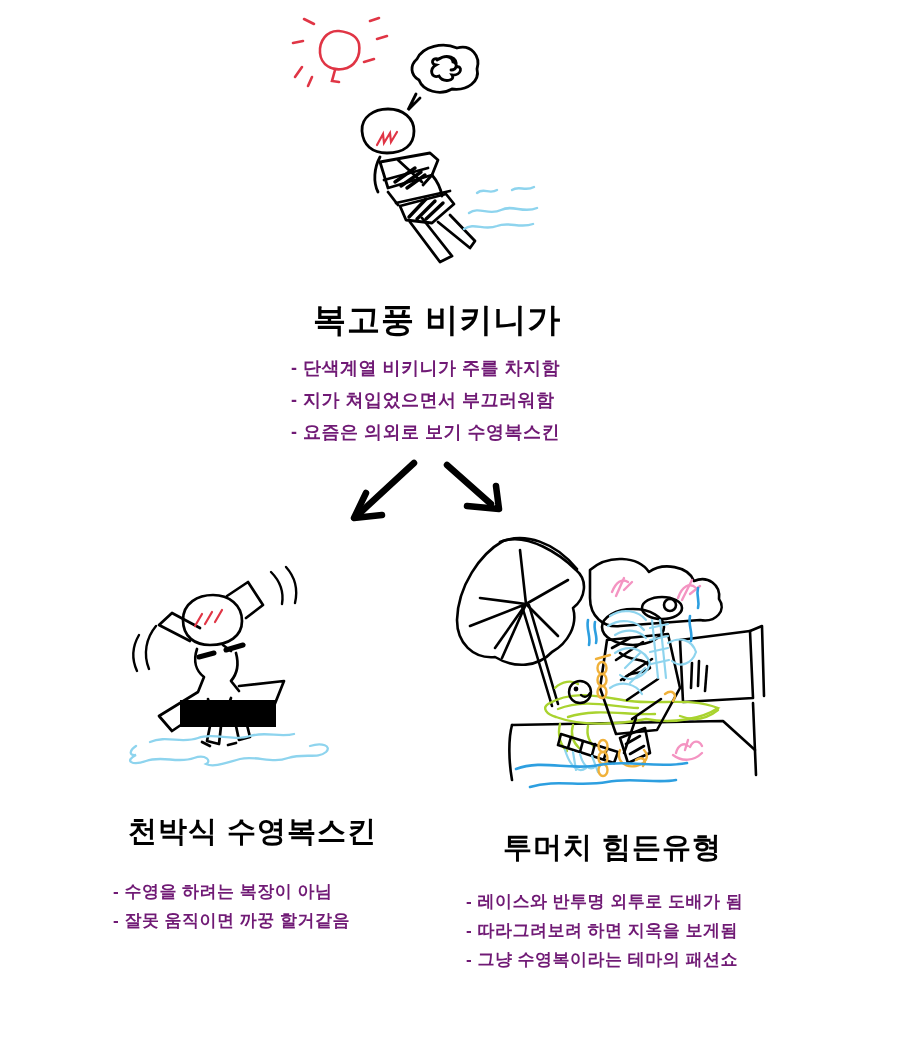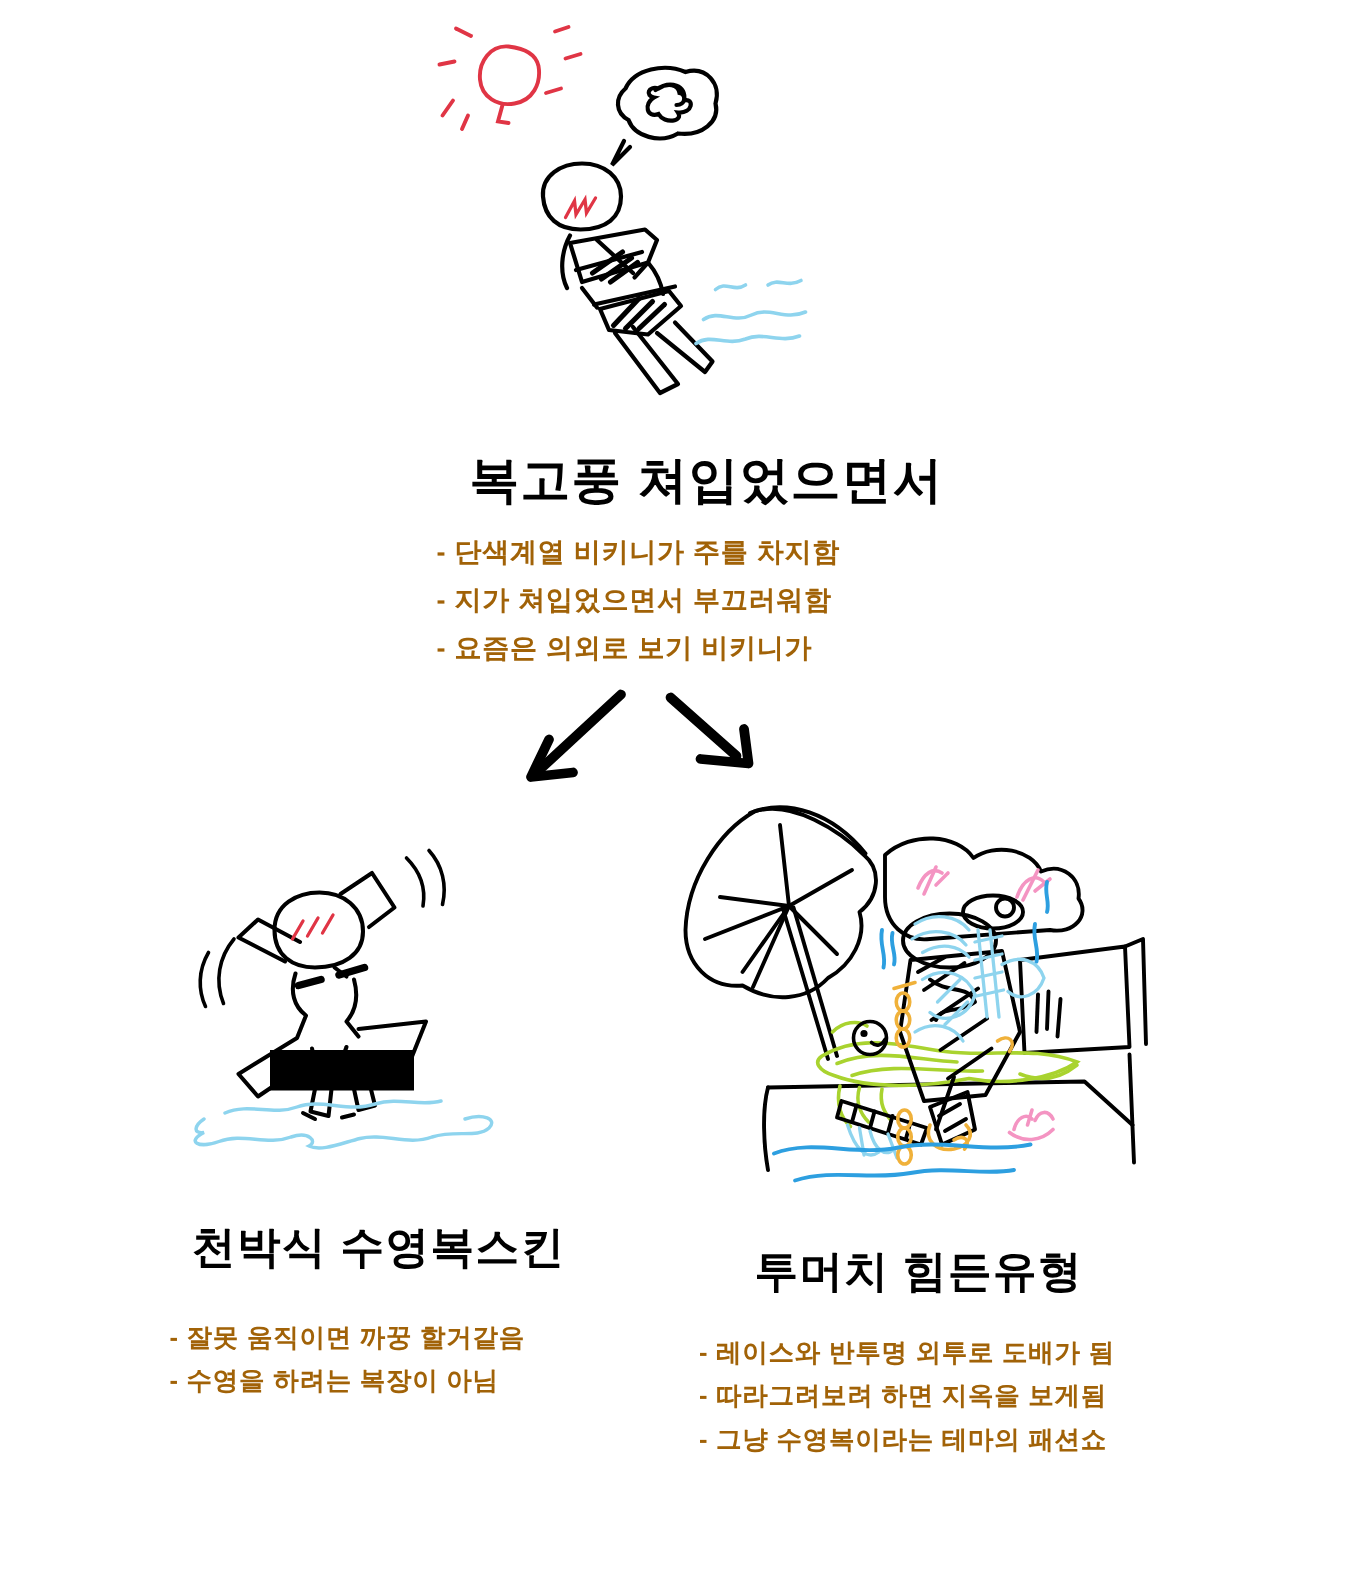--- a/index.html
+++ b/index.html
@@ -8,21 +8,21 @@
     background:#ffffff;
     font-family:"Liberation Sans","DejaVu Sans",sans-serif;
     color:#000;
   }
   .abs{position:absolute;}
   .title{
     font-weight:700;white-space:nowrap;letter-spacing:1px;color:#000;
   }
   .title-main{font-size:33px;}
   .title-sub{font-size:29px;}
-  .bullets{font-weight:700;font-size:17px;letter-spacing:0.5px;color:#a16207;}
+  .bullets{font-weight:700;font-size:17px;letter-spacing:0.5px;color:#701a75;}
   .bullets .line{white-space:nowrap;}
   .bullets-top .line{line-height:32px;font-size:18px;}
   .bullets-bottom .line{line-height:29px;}
   svg{display:block;}
   svg *{vector-effect:non-scaling-stroke;}
 </style>
 </head>
 <body>
 
 <svg class="abs" style="left:280px;top:10px;" width="280" height="260" viewBox="0 0 280 260">
@@ -68,25 +68,25 @@
     <path d="M97,135 L103,124 L104,133 L110,123 L111,132 L117,122"></path>
   </g>
   <g fill="none" stroke="#8ed4ee" stroke-width="2.4" stroke-linecap="round">
     <path d="M197,183 C204,177 209,185 217,180"></path>
     <path d="M232,180 C239,175 245,182 254,177"></path>
     <path d="M189,203 C199,196 209,206 221,200 C233,194 243,204 257,198"></path>
     <path d="M184,219 C194,212 204,221 217,216 C229,211 240,219 253,214"></path>
   </g>
 </svg>
 
-<div class="abs title title-main" style="left:313px;top:298px;">복고풍 쳐입었으면서</div>
+<div class="abs title title-main" style="left:313px;top:298px;">복고풍 비키니가</div>
 <div class="abs bullets bullets-top" style="left:291px;top:352px;">
   <div class="line">- 단색계열 비키니가 주를 차지함</div>
   <div class="line">- 지가 쳐입었으면서 부끄러워함</div>
-  <div class="line">- 요즘은 의외로 보기 비키니가</div>
+  <div class="line">- 요즘은 의외로 보기 수영복스킨</div>
 </div>
 
 <svg class="abs" style="left:330px;top:455px;" width="240" height="90" viewBox="0 0 240 90">
   <g fill="none" stroke="#000" stroke-width="6.5" stroke-linecap="round" stroke-linejoin="round">
     <g>
       <path d="M84,8 L31,57"></path>
         <path d="M36,38 L24,63 L52,60"></path>
     </g>
     <g>
       <path d="M117,10 L161,49"></path>
@@ -128,22 +128,22 @@
   </g>
   <rect x="70" y="142" width="96" height="27" fill="#000"></rect>
   <g fill="none" stroke="#8ed4ee" stroke-width="2.3" stroke-linecap="round">
     <path d="M26,188 C20,192 18,198 26,197 C14,203 22,208 36,203 C52,197 68,206 84,200 C96,196 102,203 96,206 C104,210 118,204 130,201 C146,197 162,206 178,200 C194,195 208,201 216,194 C222,188 212,184 200,188"></path>
     <path d="M40,184 C56,177 72,186 88,180 C104,174 122,184 140,178 C156,173 170,180 184,176"></path>
   </g>
 </svg>
 
 <div class="abs title title-sub" style="left:128px;top:812px;">천박식 수영복스킨</div>
 <div class="abs bullets bullets-bottom" style="left:113px;top:877px;">
+  <div class="line">- 수영을 하려는 복장이 아님</div>
   <div class="line">- 잘못 움직이면 까꿍 할거같음</div>
-  <div class="line">- 수영을 하려는 복장이 아님</div>
 </div>
 
 <svg class="abs" style="left:440px;top:528px;" width="335" height="275" viewBox="0 0 335 275">
 
   <g fill="none" stroke="#000" stroke-width="2.6" stroke-linecap="round" stroke-linejoin="round">
     <path d="M63,13 C40,26 18,58 17,92 C17,115 33,131 55,129 C75,141 98,139 112,124 C128,115 138,97 133,80 C146,70 148,52 136,42 C120,26 88,5 63,13 Z"></path>
     <path d="M60,14 C85,4 115,14 137,41"></path>
     <path d="M86,76 L40,70"></path>
       <path d="M86,76 L30,98"></path>
       <path d="M86,76 L55,120"></path>

